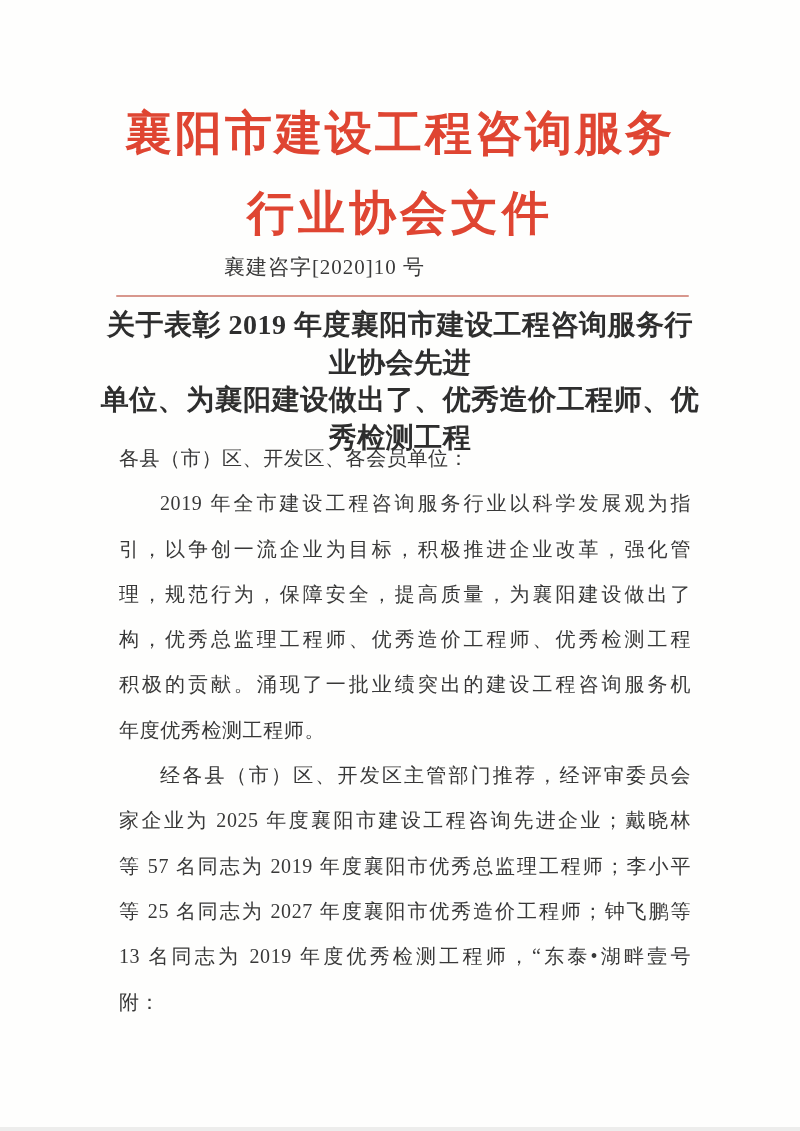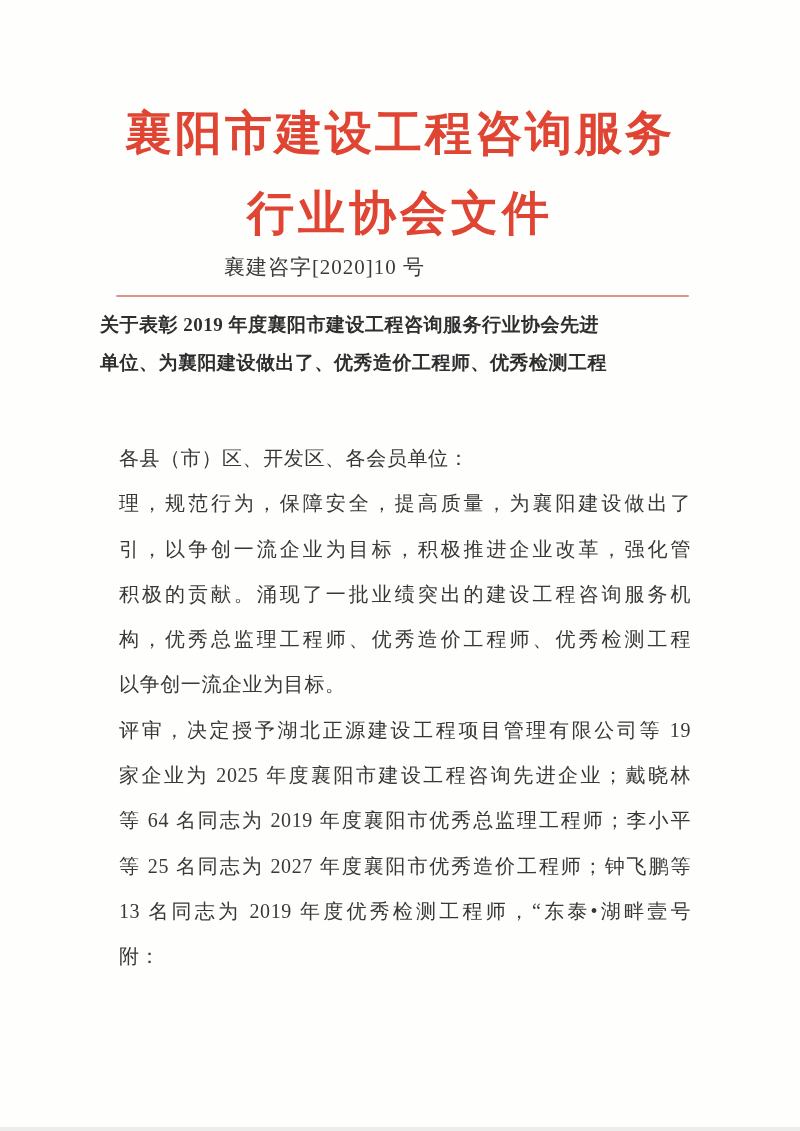--- a/index.html
+++ b/index.html
@@ -50,23 +50,24 @@
     width: 573px;
     height: 2px;
     background: #d8978d;
     border-radius: 1px;
   }
   .subject {
     position: absolute;
     top: 306px;
     left: 100px;
     width: 600px;
+    text-align: center;
     color: #2e2e2e;
     font-weight: 700;
-    font-size: 19px;
+    font-size: 28px;
     line-height: 37.5px;
     letter-spacing: 0.5px;
   }
   .body-block {
     position: absolute;
     top: 432px;
     left: 119px;
     width: 572px;
     color: #383838;
   }
@@ -109,31 +110,32 @@
   <div class="subject">
     <div>关于表彰 2019 年度襄阳市建设工程咨询服务行业协会先进</div>
     <div>单位、为襄阳建设做出了、优秀造价工程师、优秀检测工程</div>
   </div>
 
   <div class="body-block">
 
     <div class="body-line short">各县（市）区、开发区、各会员单位：</div>
 
     <div>
+      <div class="body-line indent">2019 年全市建设工程咨询服务行业以科学发展观为指</div>
+      <div class="body-line">引，以争创一流企业为目标，积极推进企业改革，强化管</div>
       <div class="body-line">理，规范行为，保障安全，提高质量，为襄阳建设做出了</div>
-      <div class="body-line">引，以争创一流企业为目标，积极推进企业改革，强化管</div>
+      <div class="body-line">构，优秀总监理工程师、优秀造价工程师、优秀检测工程</div>
       <div class="body-line">积极的贡献。涌现了一批业绩突出的建设工程咨询服务机</div>
-      <div class="body-line">构，优秀总监理工程师、优秀造价工程师、优秀检测工程</div>
-      <div class="body-line short">以争创一流企业为目标。</div>
+      <div class="body-line short">年度优秀检测工程师。</div>
     </div>
 
     <div>
-      <div class="body-line">评审，决定授予湖北正源建设工程项目管理有限公司等 19</div>
+      <div class="body-line indent">经各县（市）区、开发区主管部门推荐，经评审委员会</div>
       <div class="body-line">家企业为 2025 年度襄阳市建设工程咨询先进企业；戴晓林</div>
-      <div class="body-line">等 64 名同志为 2019 年度襄阳市优秀总监理工程师；李小平</div>
+      <div class="body-line">等 57 名同志为 2019 年度襄阳市优秀总监理工程师；李小平</div>
       <div class="body-line">等 25 名同志为 2027 年度襄阳市优秀造价工程师；钟飞鹏等</div>
       <div class="body-line">13 名同志为 2019 年度优秀检测工程师，“东泰•湖畔壹号</div>
     </div>
 
     <div class="body-line short">附：</div>
 
   </div>
 
   <div class="scan-bottom-edge"></div>
 

